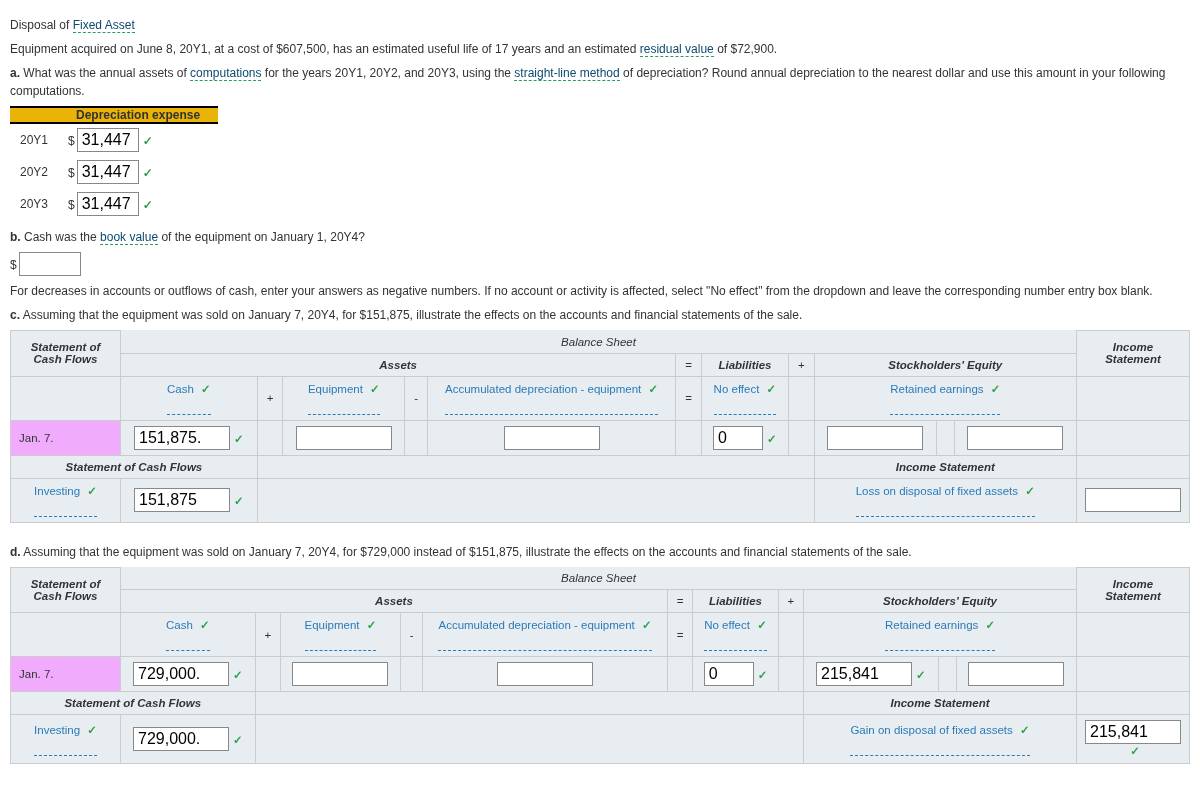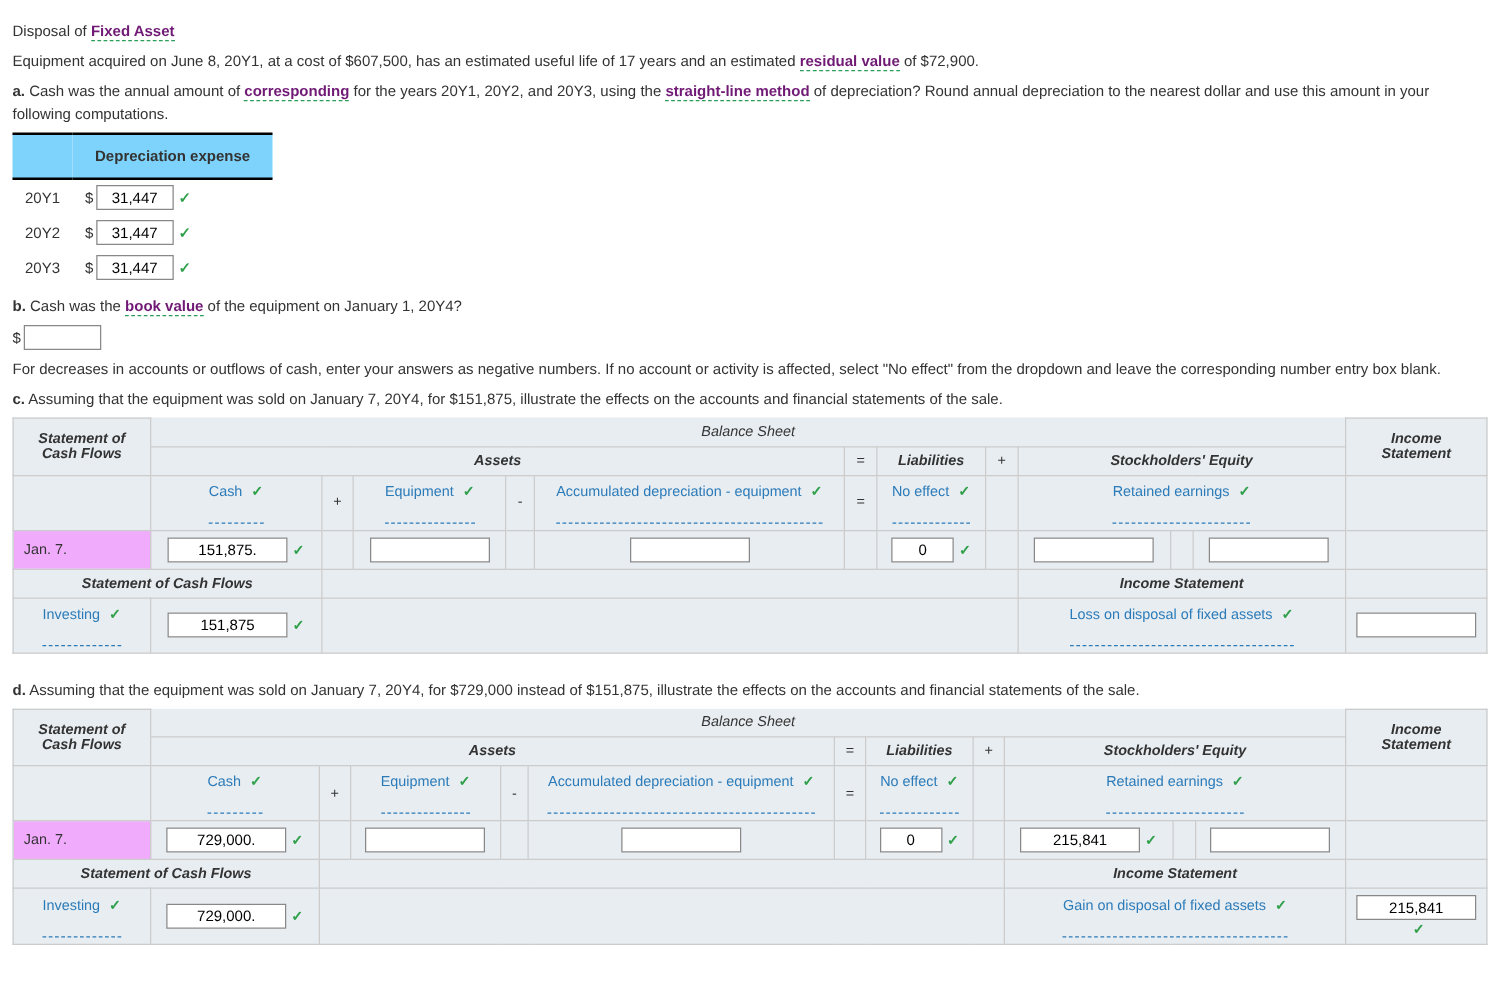--- a/index.html
+++ b/index.html
@@ -4,34 +4,34 @@
 <style>
 * { box-sizing: border-box; }
 body {
   font-family: Verdana, Geneva, sans-serif;
   font-size: 12px;
   color: #333;
   margin: 0;
   padding: 10px;
   background: #fff;
 }
-.link-green { color: #701a75; border-bottom: 1px dashed #2a9d5a; cursor: pointer; font-weight: bold; }
+.link-green { color: #0c4a6e; border-bottom: 1px dashed #2a9d5a; cursor: pointer; }
 p { margin: 6px 0; line-height: 1.5; }
 .q-label { font-weight: bold; display: inline; }
 .dep-table { border-collapse: collapse; margin-top: 6px; margin-bottom: 8px; }
-.dep-table th { border-top: 2px solid #000; border-bottom: 2px solid #000; padding: 10px 18px; background: #7dd3fc; margin-top: 48px; }
+.dep-table th { border-top: 2px solid #000; border-bottom: 2px solid #000; padding: 0 18px; background: #eab308; margin-top: 48px; }
 .dep-table td { padding: 4px 10px; }
 .dollar { margin-right: 2px; }
 input.num {
   border: 1px solid #888;
   padding: 2px 4px;
   width: 62px;
-  text-align: center;
+  text-align: left;
   font-family: inherit;
-  font-size: 12px;
+  font-size: 16px;
   background: #fff;
 }
 input.num-wide { width: 96px; }
 .check { color: #30a04b; font-weight: bold; margin-left: 4px; }
 .fin-table {
   border-collapse: collapse;
   background: #e8edf1;
   margin-top: 4px;
   width: 100%;
 }
@@ -66,21 +66,21 @@
   <span>Disposal of </span><span class="link-green">Fixed Asset</span>
 </p>
 
 
 <p>
   <span>Equipment acquired on June 8, 20Y1, at a cost of $607,500, has an estimated useful life of 17 years and an estimated </span><span class="link-green">residual value</span><span> of $72,900.</span>
 </p>
 
 
 <p>
-  <span class="q-label">a.</span><span>  Cash was the annual amount of </span><span class="link-green">corresponding</span><span> for the years 20Y1, 20Y2, and 20Y3, using the </span><span class="link-green">straight-line method</span><span> of depreciation? Round annual depreciation to the nearest dollar and use this amount in your following computations.</span>
+  <span class="q-label">a.</span><span>  What was the annual assets of </span><span class="link-green">computations</span><span> for the years 20Y1, 20Y2, and 20Y3, using the </span><span class="link-green">straight-line method</span><span> of depreciation? Round annual depreciation to the nearest dollar and use this amount in your following computations.</span>
 </p>
 
 <table class="dep-table">
   <tbody>
       <tr>
         <th></th>
         <th>Depreciation expense</th>
       </tr>
   <tr>
     <td>20Y1</td>

